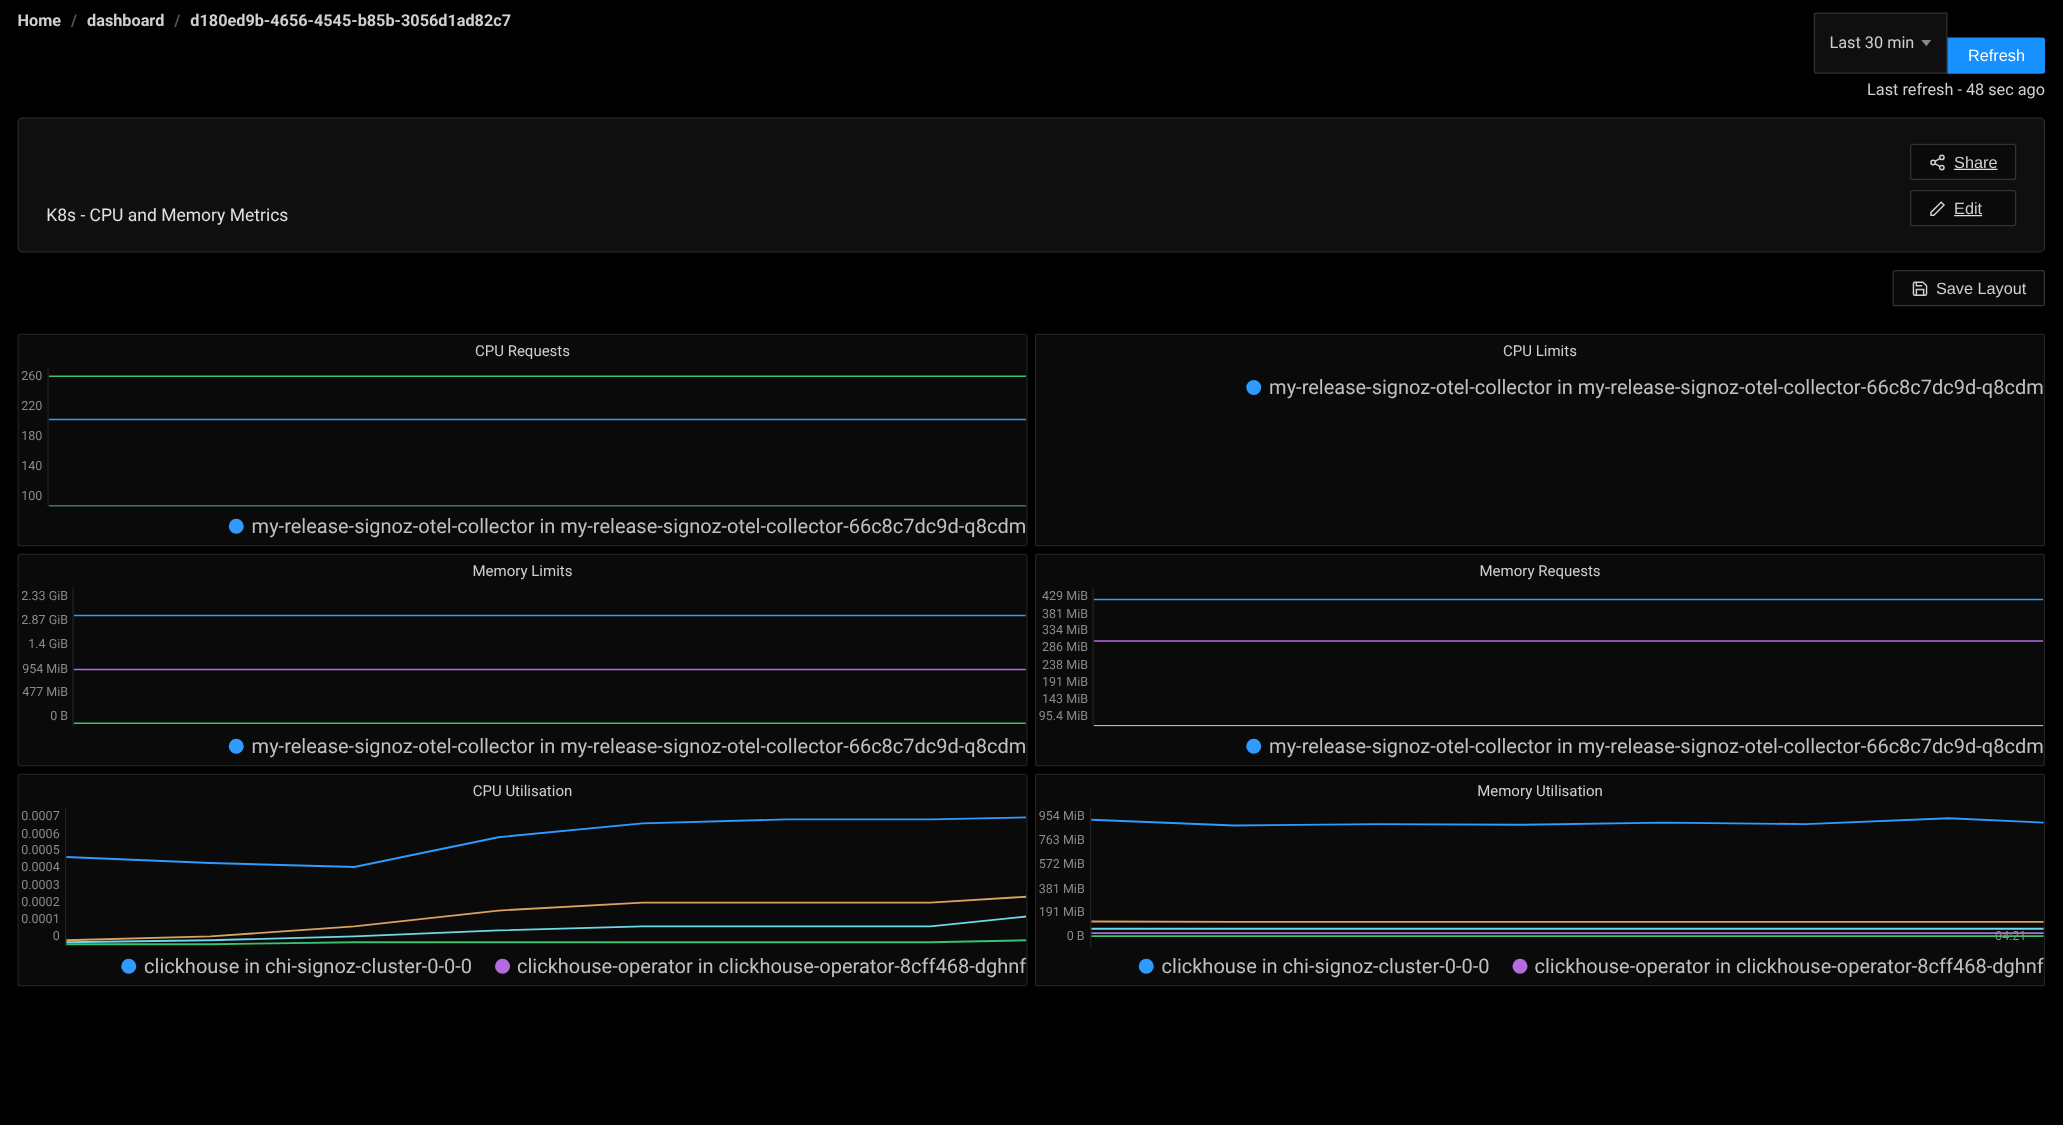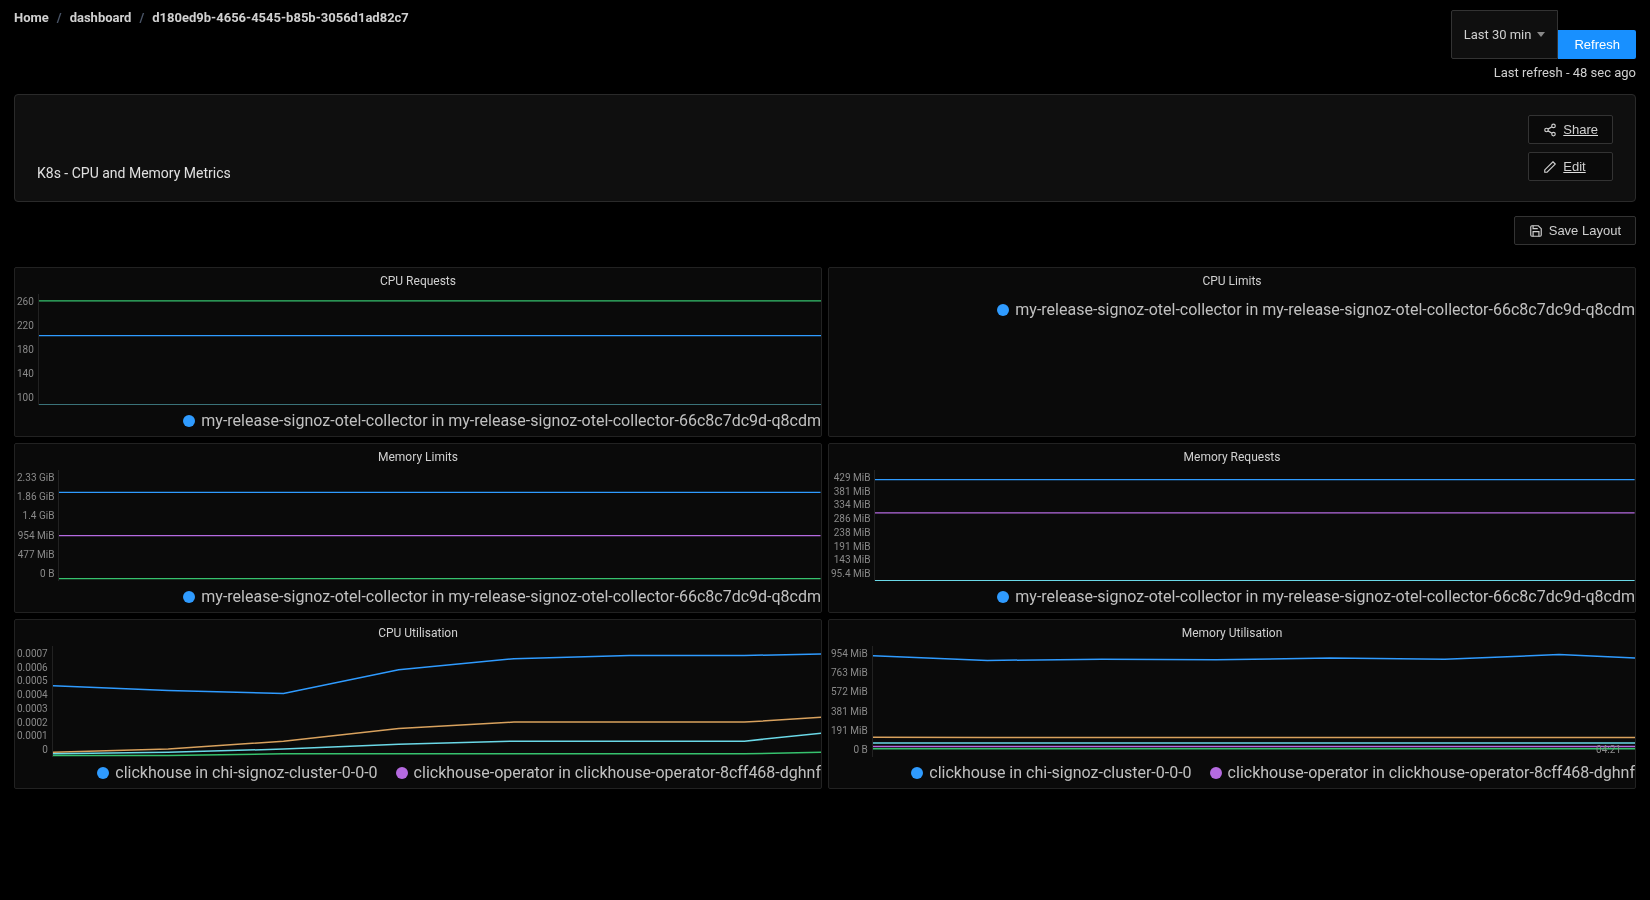--- a/index.html
+++ b/index.html
@@ -161,21 +161,21 @@
           <span class="swatch" style="background: rgb(47, 155, 255);"></span>
           <span>my-release-signoz-otel-collector in my-release-signoz-otel-collector-66c8c7dc9d-q8cdm</span>
         </div>
       </div>
     </div>
     <div class="panel">
       <div class="panel-title">Memory Limits</div>
       <div class="chart-body">
         <div class="y-axis">
           <div>2.33 GiB</div>
-          <div>1.86 GiB</div>
+          <div>2.87 GiB</div>
           <div>1.4 GiB</div>
           <div>954 MiB</div>
           <div>477 MiB</div>
           <div>0 B</div>
         </div>
         <div class="plot">
           <svg viewBox="0 0 100 100" preserveAspectRatio="none">
             <line x1="0" x2="100" y1="20.17167381974248" y2="20.17167381974248" stroke="#2f9bff" stroke-width="1.2" vector-effect="non-scaling-stroke"></line>
             <line x1="0" x2="100" y1="59.05579399141631" y2="59.05579399141631" stroke="#b56ae0" stroke-width="1.2" vector-effect="non-scaling-stroke"></line>
             <line x1="0" x2="100" y1="97.85407725321889" y2="97.85407725321889" stroke="#36c26e" stroke-width="1.2" vector-effect="non-scaling-stroke"></line>

